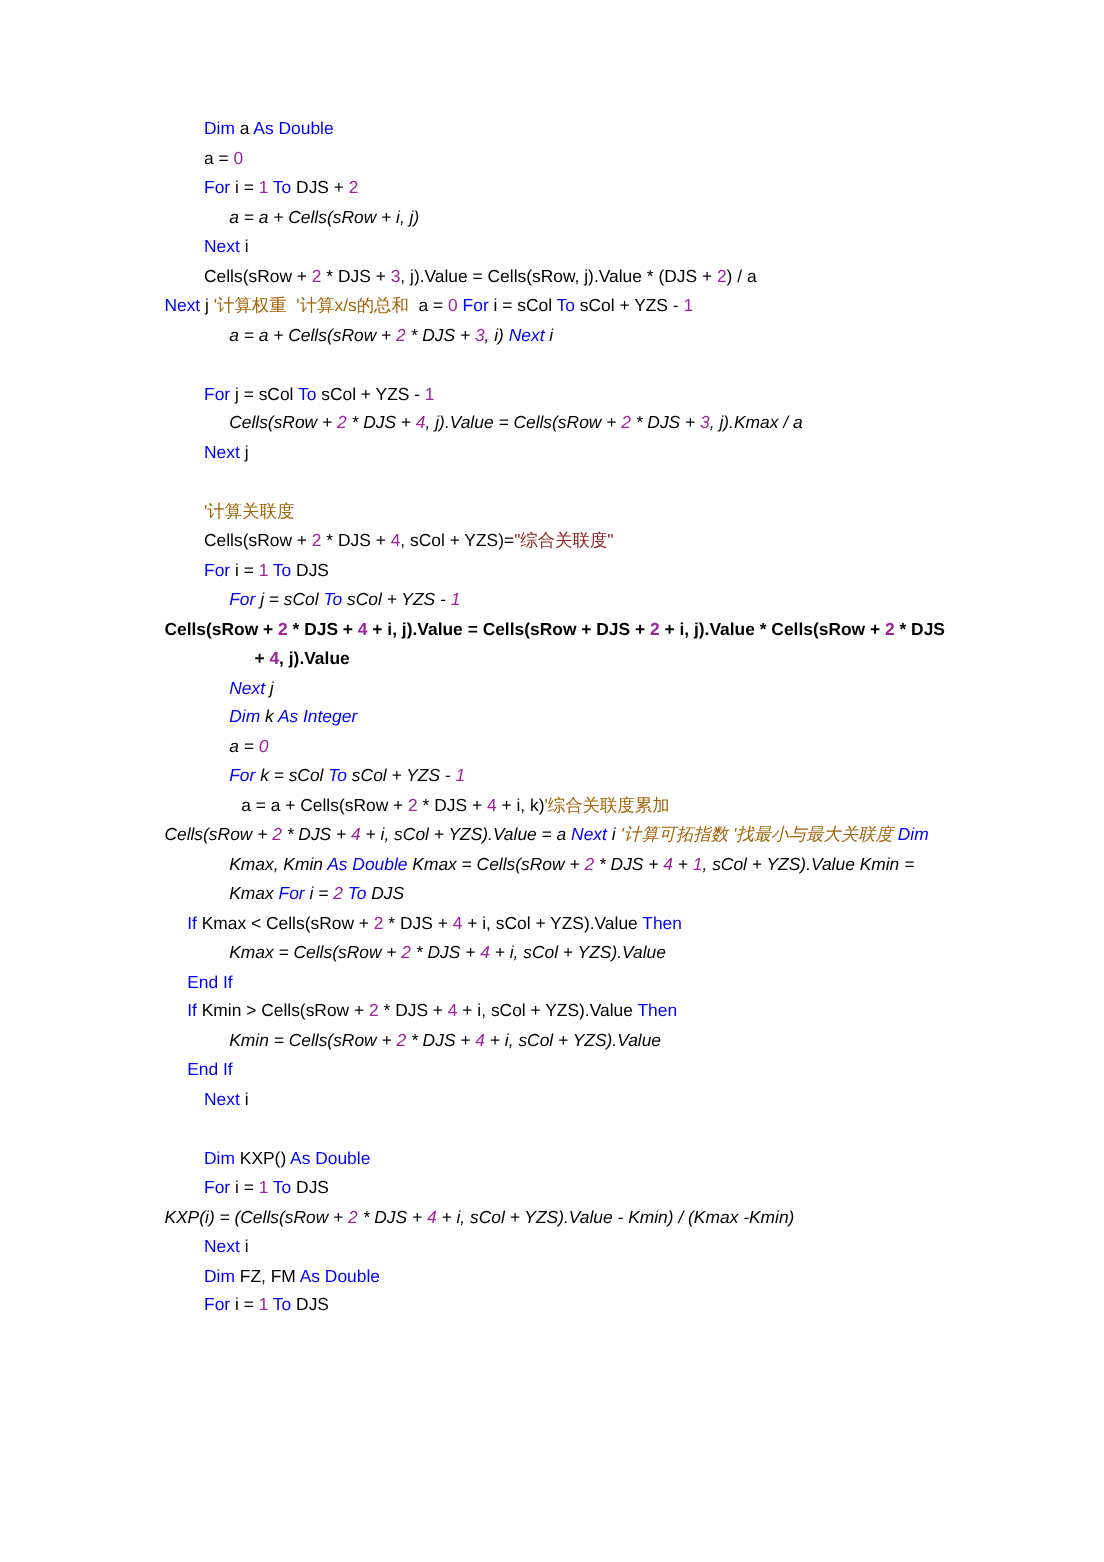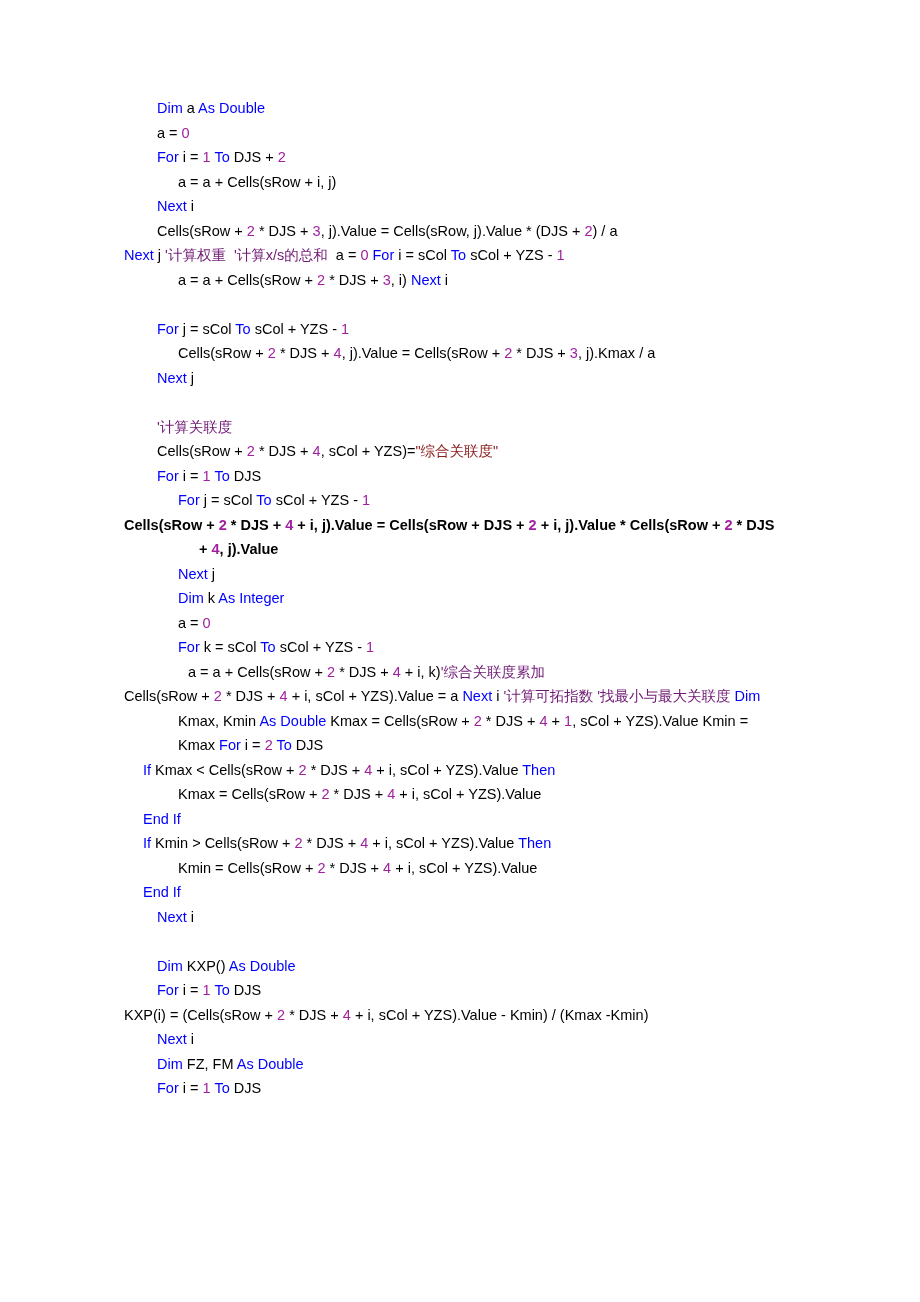--- a/index.html
+++ b/index.html
@@ -15,21 +15,21 @@
   }
   .page {
     position: relative;
     width: 920px;
     height: 1302px;
     background: #ffffff;
     overflow: hidden;
   }
   .code-block {
     position: absolute;
-    left: 124px;
+    left: 137px;
     top: 96px;
     width: 660px;
     font-family: "Liberation Sans", sans-serif;
     font-size: 14.5px;
     line-height: 24.5px;
     color: #000000;
     white-space: normal;
     word-wrap: break-word;
     overflow-wrap: break-word;
   }
@@ -39,38 +39,38 @@
     white-space: pre-wrap;
     word-wrap: break-word;
     overflow-wrap: break-word;
   }
   .ln.blank {
     height: 24.5px;
     min-height: 24.5px;
   }
   .ind0  { margin-left: 33px; }
   .ind05 { margin-left: 19px; }
-  .ind1  { margin-left: 54px; }
+  .ind1  { margin-left: 54px; font-style: italic; }
   .ind15 { margin-left: 64px; }
   .ind2  { margin-left: 75px; font-weight: bold; }
 
   .hang {
     display: block;
     white-space: pre-wrap;
     word-wrap: break-word;
     overflow-wrap: break-word;
   }
   .hang.ind0  { margin-left: 0; padding-left: 33px; text-indent: -33px; }
   .hang.ind1  { margin-left: 0; padding-left: 54px; text-indent: -54px; }
   .hang.ind2  { margin-left: 0; padding-left: 75px; text-indent: -75px; }
 
   .tok { white-space: pre-wrap; }
   .t-kw      { color: #0000ff; }
   .t-num     { color: #a020a0; }
-  .t-comment { color: #701a75; }
+  .t-comment { color: #a16207; }
   .t-string  { color: #8b2020; }
   .t-plain   { color: #000000; }
 </style>
 </head>
 <body>
 
 <div class="page">
   <div class="code-block" id="code-block">
       <span class="ln ind0"><span class="tok t-kw">Dim</span><span class="tok t-plain"> a </span><span class="tok t-kw">As Double</span></span>
       <span class="ln ind0"><span class="tok t-plain">a = </span><span class="tok t-num">0</span></span>

